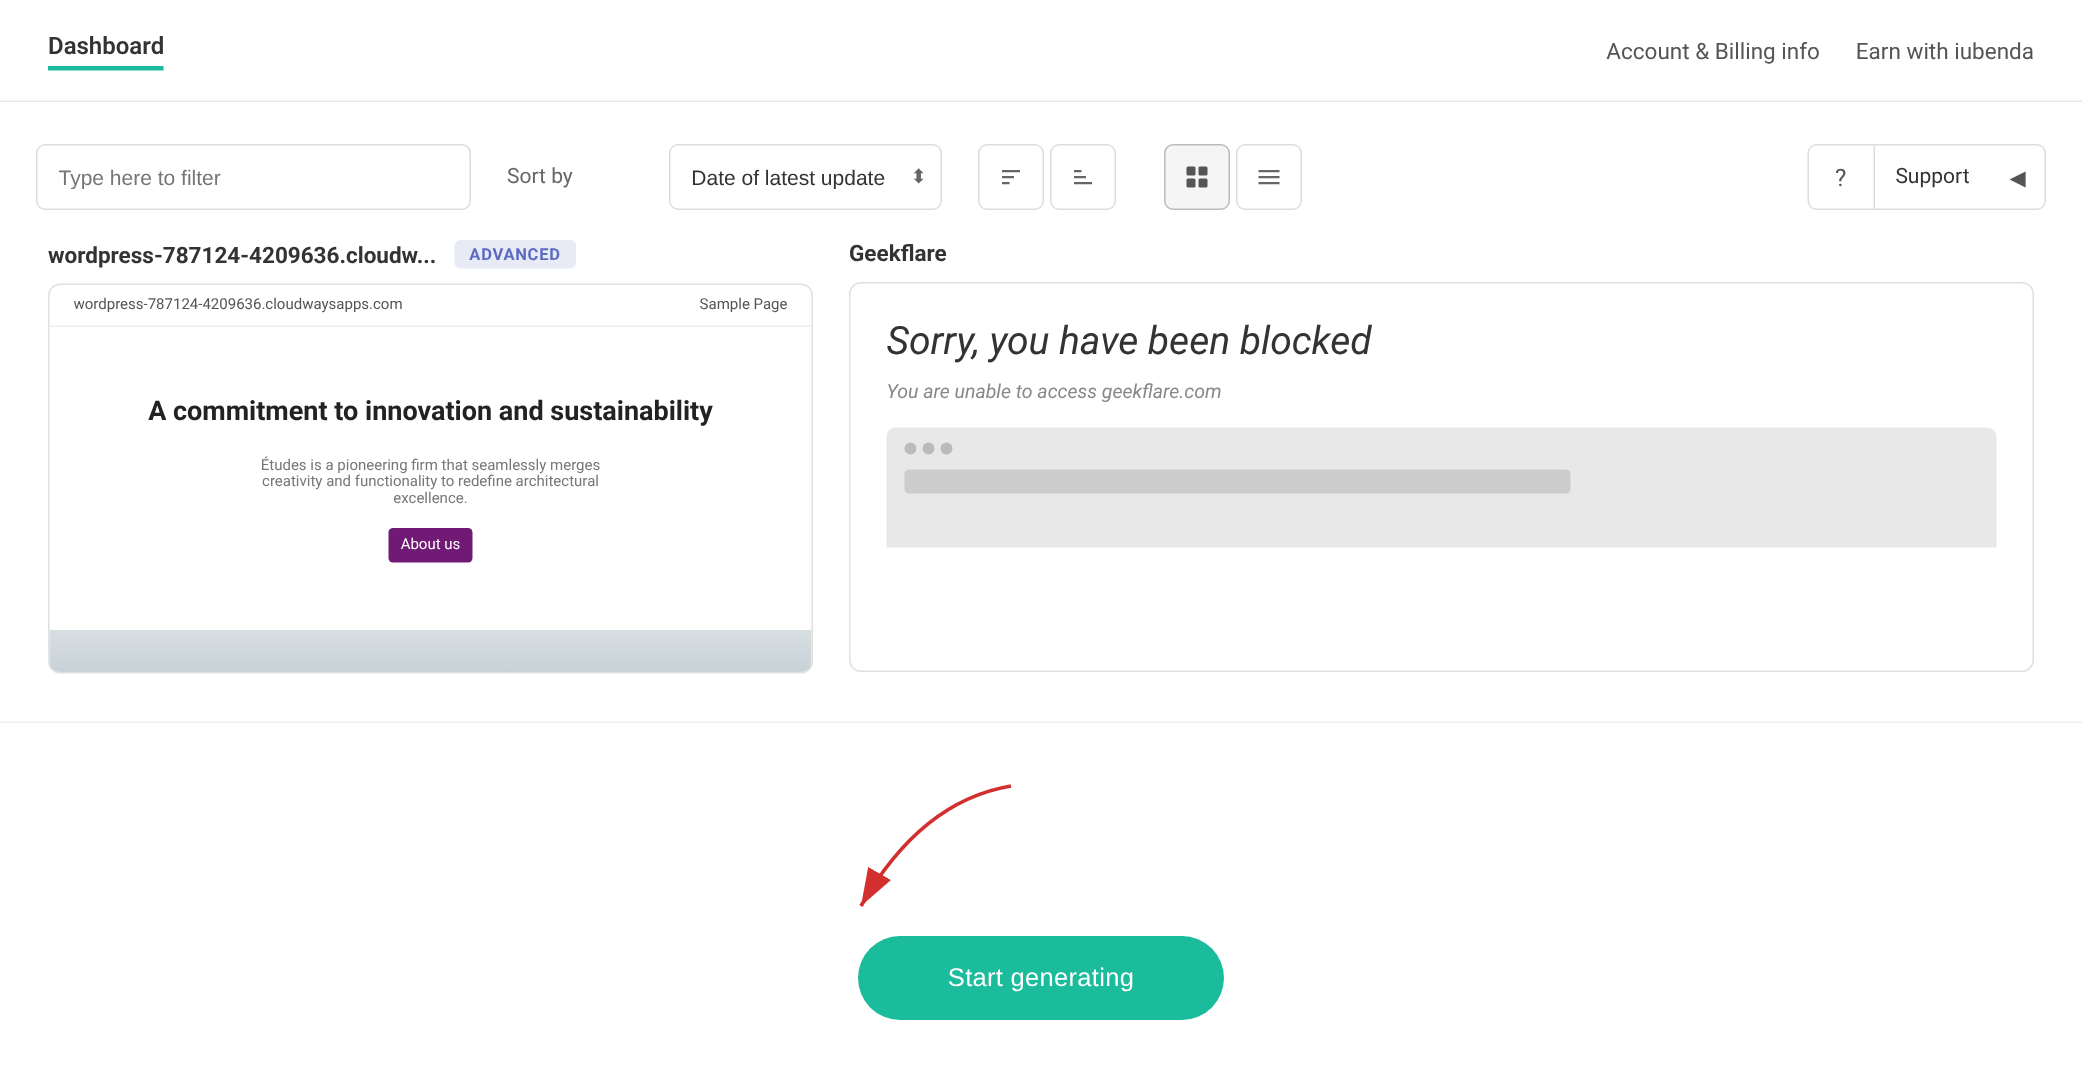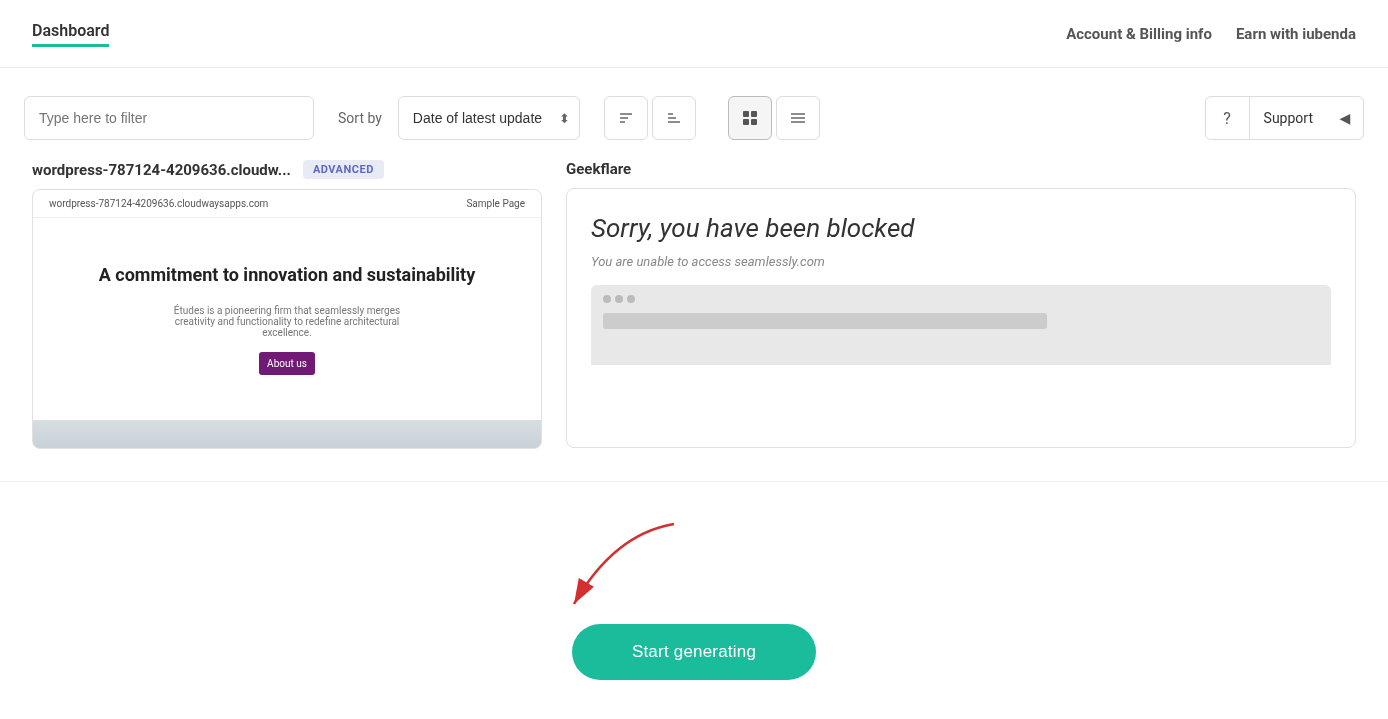--- a/index.html
+++ b/index.html
@@ -17,21 +17,21 @@
     .header-left { display: flex; align-items: center; }
     .nav-tab {
       font-size: 16px;
       font-weight: 600;
       color: #333;
       padding-bottom: 4px;
       border-bottom: 3px solid #1abc9c;
       cursor: pointer;
       text-decoration: none;
     }
-    .header-right { display: flex; align-items: center; gap: 24px; font-weight: bold; }
+    .header-right { display: flex; align-items: center; gap: 24px; }
     .header-link {
       font-size: 15px;
       color: #555;
       cursor: pointer;
       text-decoration: none;
     }
 
     
     .toolbar {
       display: flex;
@@ -63,20 +63,21 @@
       color: #333;
       background: #fff;
       appearance: none;
       cursor: pointer;
       outline: none;
       position: relative;
     }
     .sort-select-wrap {
       position: relative;
       display: inline-block;
+      margin-left: 48px;
     }
     .sort-select-wrap::after {
       content: '⬍';
       position: absolute;
       right: 10px;
       top: 50%;
       transform: translateY(-50%);
       pointer-events: none;
       color: #666;
       font-size: 13px;
@@ -410,21 +411,21 @@
       </div>
     </div>
 
     <div class="card-col">
       <div class="card-header">
         <span class="card-title">Geekflare</span>
       </div>
       <div class="card-preview">
         <div class="preview-gf">
           <div class="preview-gf-heading">Sorry, you have been blocked</div>
-          <div class="preview-gf-sub">You are unable to access seamlessly.com</div>
+          <div class="preview-gf-sub">You are unable to access geekflare.com</div>
           <div class="preview-gf-browser">
             <div class="preview-gf-dots">
               <div class="dot"></div>
               <div class="dot"></div>
               <div class="dot"></div>
             </div>
             <div class="preview-gf-bar"></div>
           </div>
         </div>
       </div>

